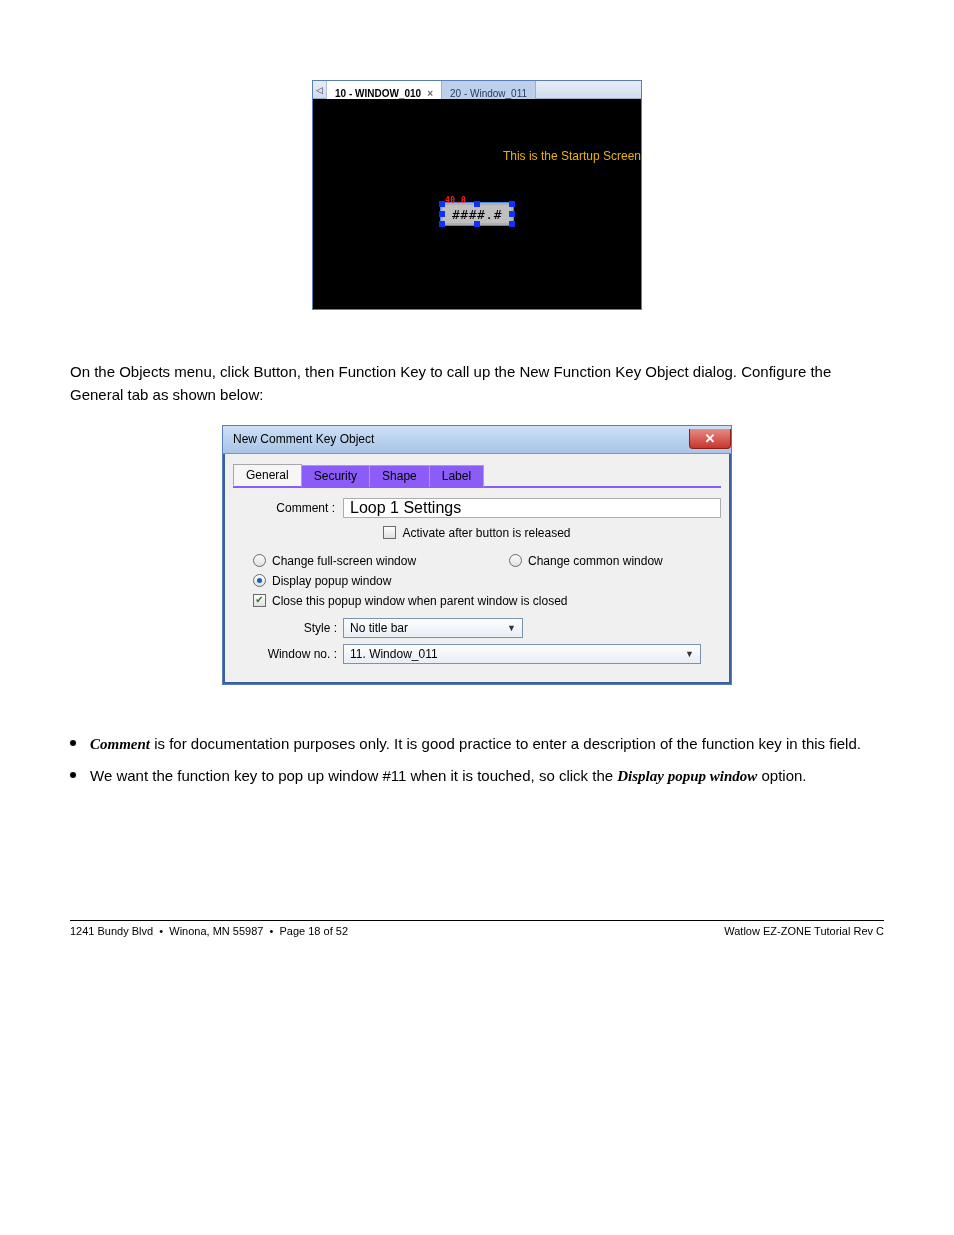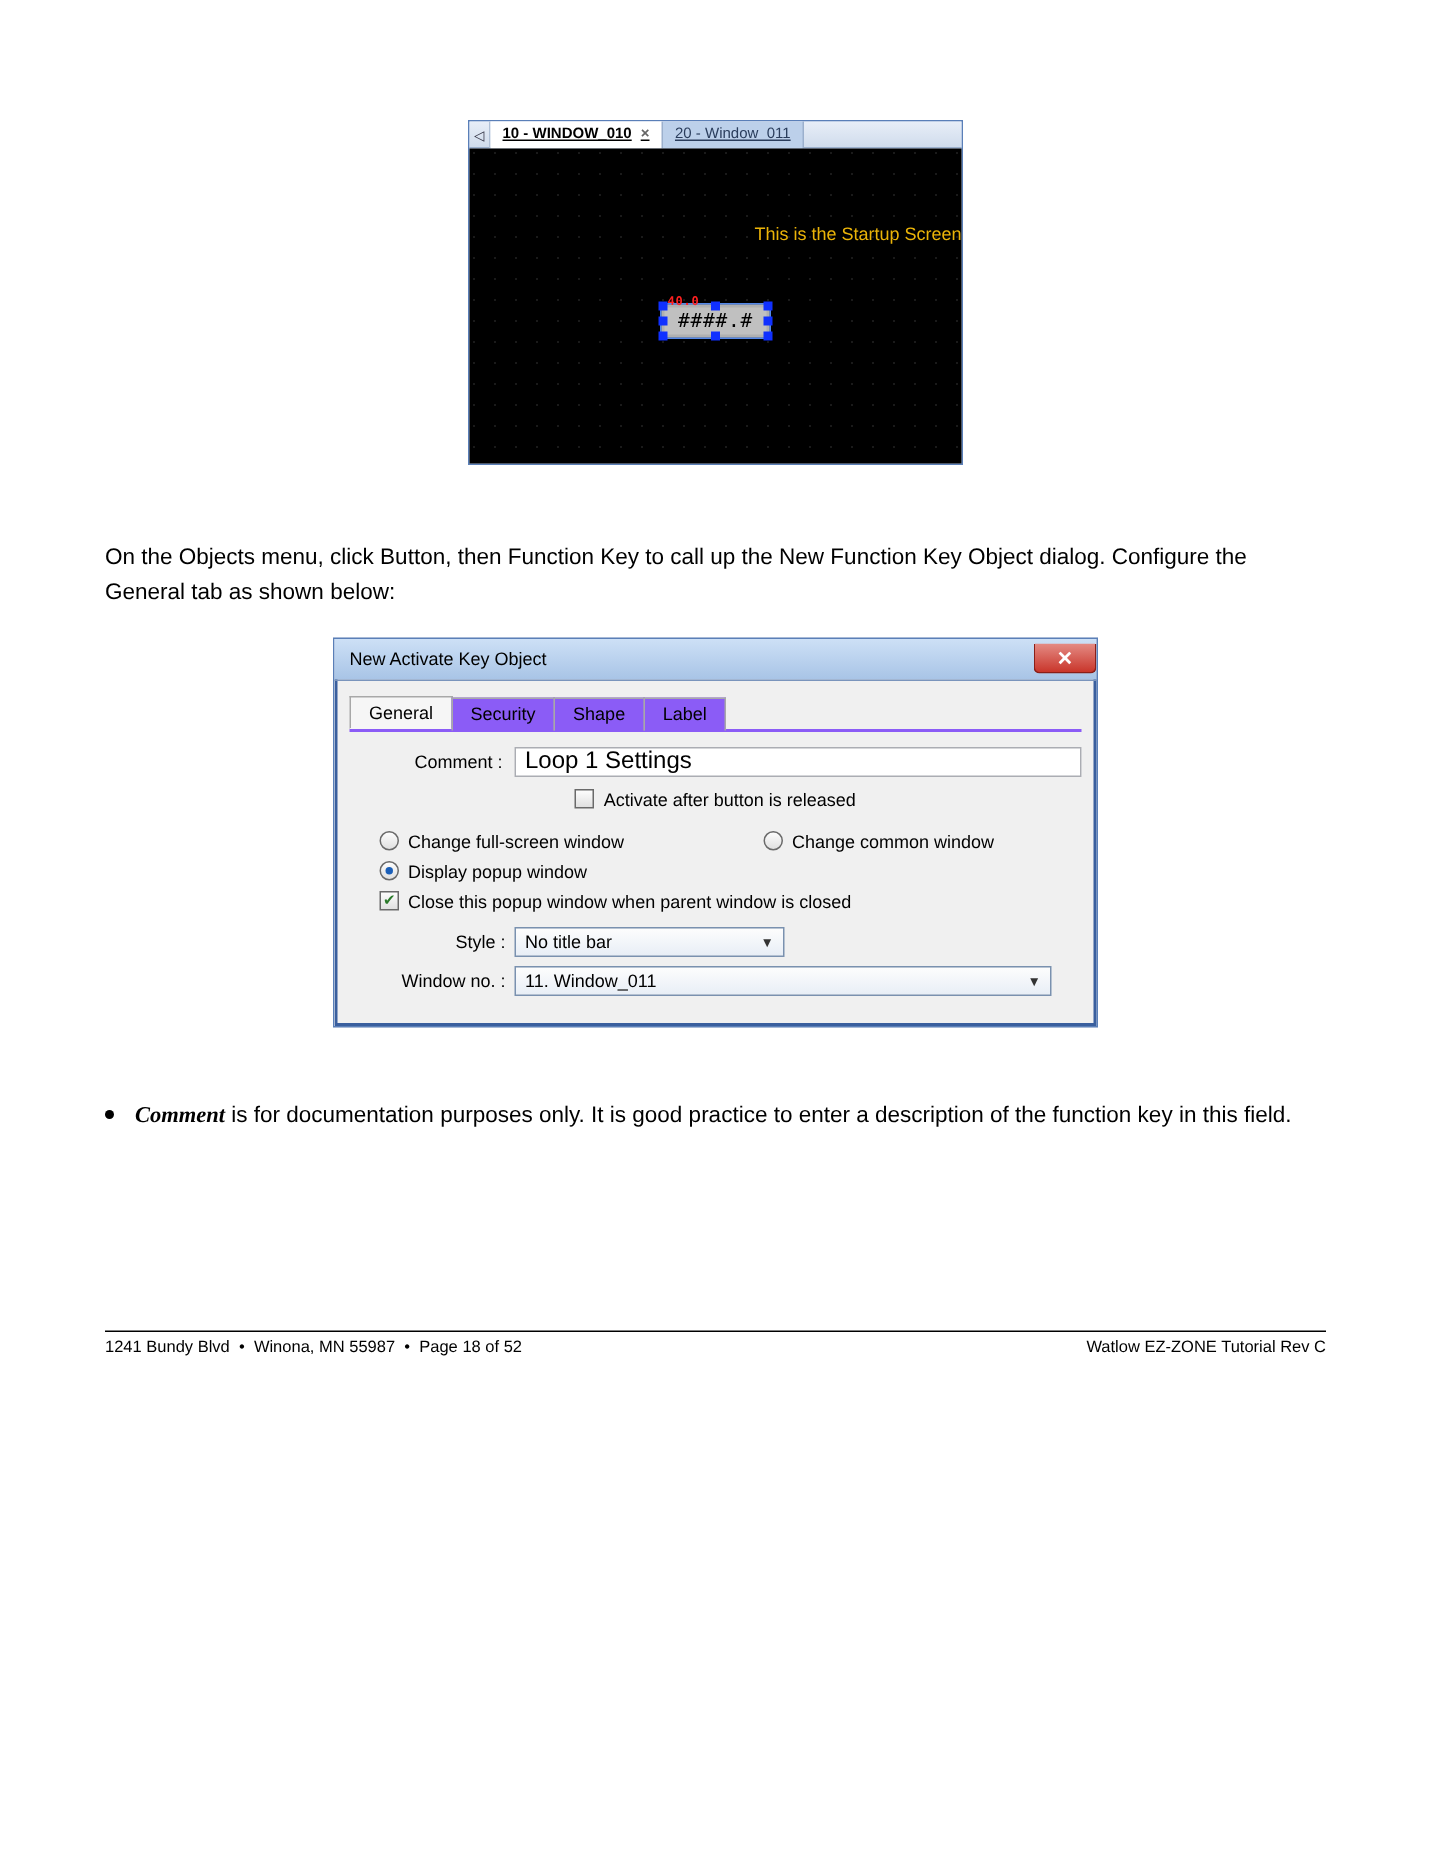--- a/index.html
+++ b/index.html
@@ -29,24 +29,23 @@
     border-bottom: 1px solid #9bb0cd;
     font-size: 10px;
   }
   .ed-scroll {
     width: 14px; height: 18px;
     display:flex; align-items:center; justify-content:center;
     color:#334; font-size:9px;
     border-right:1px solid #b0c0d6;
   }
   .ed-tab {
-    display:flex; align-items:center; gap:6px;
+    display:flex; align-items:flex-end; gap:6px;
     height:18px; padding:0 8px;
     border-right:1px solid #9bb0cd;
-    text-decoration:underline;
   }
   .ed-tab.active { background:#fff; font-weight:bold; }
   .ed-tab.inactive { background:#bcd0ea; color:#2a3d5c; }
   .ed-close { color:#666; font-size:10px; }
   .canvas {
     background:#000;
     position:relative;
     height:210px;
     overflow:hidden;
   }
@@ -202,21 +201,21 @@
         <span class="handle h-bc"></span>
         <span class="handle h-br"></span>
       </div>
     </div>
   </div>
 
   <p class="para">On the Objects menu, click Button, then Function Key to call up the New Function Key Object dialog. Configure the General tab as shown below:</p>
 
   <div class="dialog-shot">
     <div class="dlg-titlebar">
-      <span class="dlg-title">New  Activate Key Object</span>
+      <span class="dlg-title">New  Comment Key Object</span>
       <div class="dlg-close">
         <span class="dlg-close-x">✕</span>
       </div>
     </div>
     <div class="dlg-body">
       <div class="tabstrip">
         <div class="dtab active">General</div>
         <div class="dtab">Security</div>
         <div class="dtab">Shape</div>
         <div class="dtab">Label</div>
@@ -270,20 +269,26 @@
     </div>
   </div>
 
   <div class="bullets">
     <div class="bul">
       <div class="bul-dot"></div>
       <div>
         <span class="sp">Comment</span><span> is for documentation purposes only. It is good practice to enter a description of the function key in this field.</span>
       </div>
     </div>
+    <div class="bul">
+      <div class="bul-dot"></div>
+      <div>
+        <span>We want the function key to pop up window #11 when it is touched, so click the </span><span class="sp">Display popup window</span><span> option.</span>
+      </div>
+    </div>
   </div>
 
   <div class="footer">
     <span>
       <span>1241 Bundy Blvd</span>&nbsp;&nbsp;•&nbsp;&nbsp;<span>Winona, MN 55987</span>&nbsp;&nbsp;•&nbsp;&nbsp;<span>Page </span><span>18</span><span> of 52</span>
     </span>
     <span>Watlow EZ-ZONE Tutorial Rev C</span>
   </div>
 
 </div>

